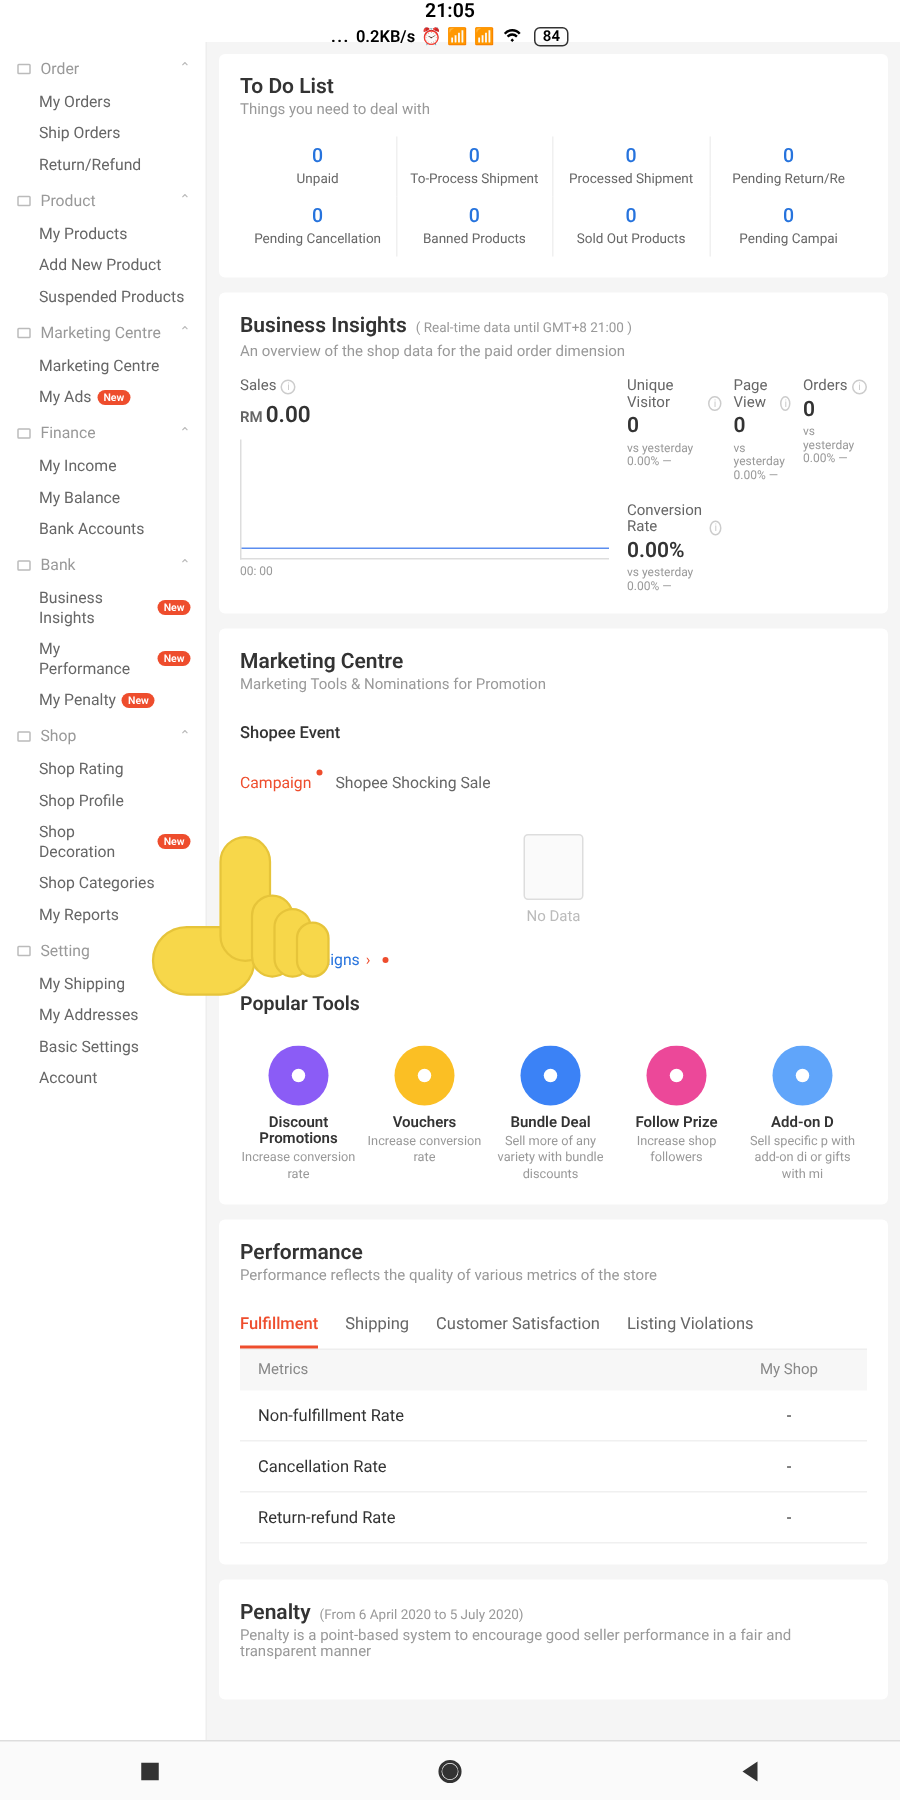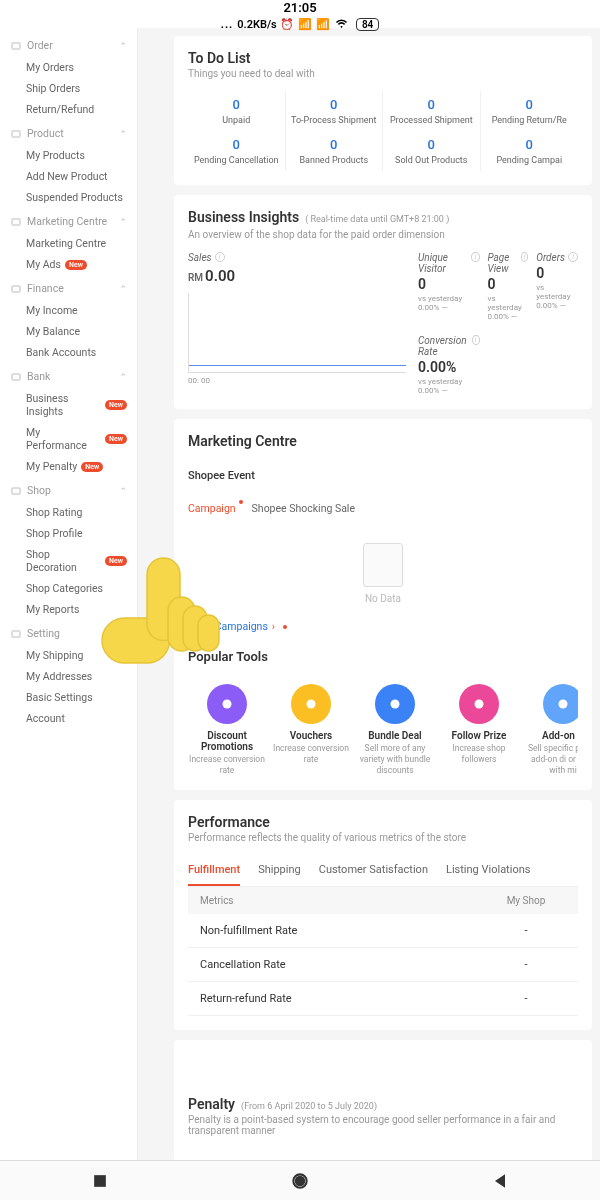--- a/index.html
+++ b/index.html
@@ -1,19 +1,19 @@
 <!DOCTYPE html>
 <html><head>
 <meta charset="utf-8">
 <style>
 * { margin:0; padding:0; box-sizing:border-box; }
 body { font-family:-apple-system,BlinkMacSystemFont,"Segoe UI",Roboto,sans-serif; background:#f5f5f5; width:600px; height:1200px; overflow:hidden; font-size:11px; color:#333; position:relative; }
 .status-bar { height:28px; background:#fff; display:flex; align-items:center; justify-content:space-between; padding:0 14px; font-size:13px; font-weight:600; color:#000;flex-direction:column; }
 .status-right { display:flex; align-items:center; gap:4px; font-size:11px; }
-.container { display:flex; height:calc(100% - 28px - 40px);gap:28px; }
+.container { display:flex; height:calc(100% - 28px - 40px); }
 .sidebar { width:138px; background:#fff; padding:6px 0; overflow-y:auto; border-right:1px solid #eee; }
 .nav-group { margin-bottom:2px; }
 .nav-header { display:flex; align-items:center; justify-content:space-between; padding:5px 10px; color:#999; font-size:10.5px; }
 .nav-header-left { display:flex; align-items:center; gap:5px; }
 .nav-icon { width:12px; height:12px; color:#bbb; }
 .chevron { font-size:9px; color:#bbb; }
 .nav-item { padding:4px 10px 4px 26px; color:#666; font-size:10.5px; cursor:pointer; display:flex; align-items:center; gap:4px; }
 .badge-new { background:#ee4d2d; color:#fff; font-size:7px; padding:1px 4px; border-radius:6px; font-weight:600; }
 .main { flex:1; overflow-y:auto; padding:8px; }
 .card { background:#fff; border-radius:4px; padding:14px; margin-bottom:10px; }
@@ -21,21 +21,21 @@
 .card-sub { font-size:10px; color:#999; margin-bottom:12px; }
 .todo-grid { display:grid; grid-template-columns:repeat(4,1fr); gap:0; }
 .todo-item { text-align:center; padding:6px 2px; border-right:1px solid #f0f0f0; }
 .todo-item:nth-child(4n){ border-right:none; }
 .todo-val { color:#2673dd; font-size:13px; font-weight:500; margin-bottom:3px; }
 .todo-lbl { font-size:9px; color:#666; }
 .bi-header { display:flex; align-items:baseline; gap:6px; margin-bottom:2px; }
 .bi-note { font-size:9px; color:#999; }
 .bi-body { display:flex; gap:12px; margin-top:10px; }
 .bi-chart { flex:1; }
-.bi-metric-label { font-size:10px; color:#666; display:flex; align-items:flex-start; gap:3px;font-style:italic; }
+.bi-metric-label { font-size:10px; color:#666; display:flex; align-items:flex-end; gap:3px; }
 .info-icon { width:10px; height:10px; border:1px solid #ccc; border-radius:50%; display:inline-flex; align-items:center; justify-content:center; font-size:7px; color:#ccc; }
 .bi-sales { font-size:15px; font-weight:600; margin:4px 0 8px; }
 .bi-sales-sm { font-size:10px; color:#666; margin-right:2px; }
 .chart-box { height:80px; border-left:1px solid #ddd; border-bottom:1px solid #ddd; position:relative; }
 .chart-line { position:absolute; bottom:6px; left:0; right:0; height:1px; background:#5b8def; }
 .chart-ticks { display:flex; justify-content:space-between; font-size:8px; color:#999; margin-top:3px; }
 .bi-stats { width:160px; display:grid; grid-template-columns:1fr 1fr 1fr; gap:14px 8px; }
 .bi-stat-val { font-size:14px; font-weight:600; margin:2px 0; }
 .bi-stat-cmp { font-size:8px; color:#999; }
 .section-sub { font-size:11px; font-weight:500; color:#333; margin:20px 0; }
@@ -52,21 +52,21 @@
 .tool-icon { width:40px; height:40px; border-radius:50%; margin:0 auto 6px; display:flex; align-items:center; justify-content:center; }
 .tool-name { font-size:10px; font-weight:600; color:#333; margin-bottom:2px; }
 .tool-desc { font-size:8.5px; color:#999; line-height:1.3; }
 .perf-tabs { display:flex; gap:18px; border-bottom:1px solid #eee; font-size:11px; margin-top:10px; }
 .perf-tab { padding:8px 0; color:#666; }
 .perf-tab.active { color:#ee4d2d; border-bottom:2px solid #ee4d2d; font-weight:500; }
 .perf-table { margin-top:0; }
 .perf-head { display:flex; background:#f7f7f7; padding:8px 12px; font-size:10px; color:#888; }
 .perf-row { display:flex; padding:10px 12px; border-bottom:1px solid #f0f0f0; font-size:11px; }
 .perf-c1{ flex:1; } .perf-c2{ width:80px; text-align:center; }
-.penalty-head { display:flex; align-items:baseline; gap:6px;margin-top:42px; }
+.penalty-head { display:flex; align-items:baseline; gap:6px; }
 .hand { position:absolute; left:90px; top:540px; width:150px; height:150px; pointer-events:none; z-index:50; }
 .nav-bar { position:absolute; bottom:0; left:0; right:0; height:40px; background:#fafafa; display:flex; align-items:center; justify-content:space-around; border-top:1px solid #ddd; }
 .nav-btn { width:20px; height:20px; color:#333; }
 .battery { border:1.5px solid #333; border-radius:4px; padding:0 5px; font-size:10px; position:relative; margin-left:3px; }
 </style>
 </head>
 <body>
 
 <div class="status-bar">
   <span>21:05</span>
@@ -285,20 +285,21 @@
               </div>
     <div class="bi-stat-val">0.00%</div>
     <div class="bi-stat-cmp">vs yesterday 0.00% —</div>
             </div>
           </div>
       </div>
     </div>
 
     <div class="card">
       <div class="card-title">Marketing Centre</div>
+      <div class="card-sub">Marketing Tools &amp; Nominations for Promotion</div>
       <div class="section-sub">Shopee Event</div>
       <div class="tabs-row">
         <span class="tab active"><span>Campaign</span><span class="dot"></span></span>
         <span class="tab">Shopee Shocking Sale</span>
       </div>
       <div class="nodata">
         <div class="nodata-icon"></div>
         <div>No Data</div>
       </div>
       <div class="link-row">

